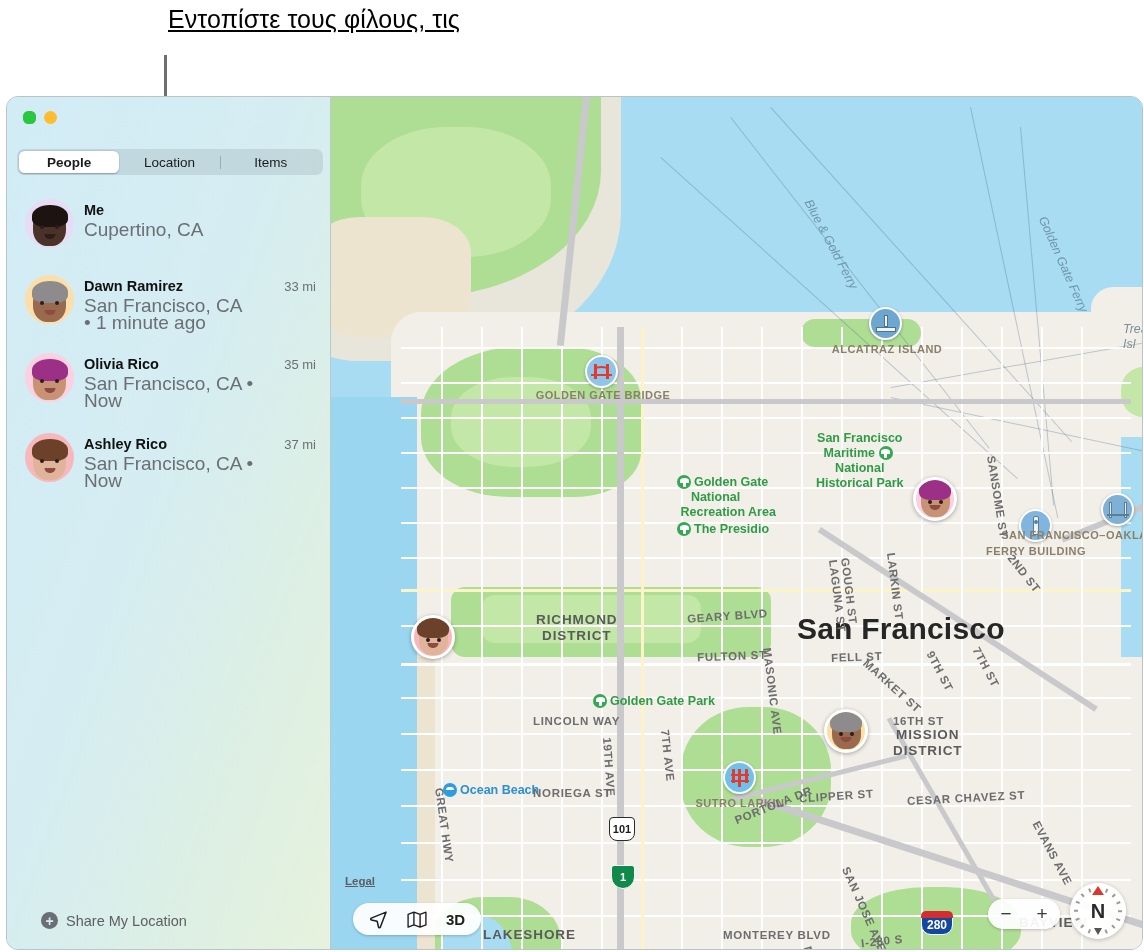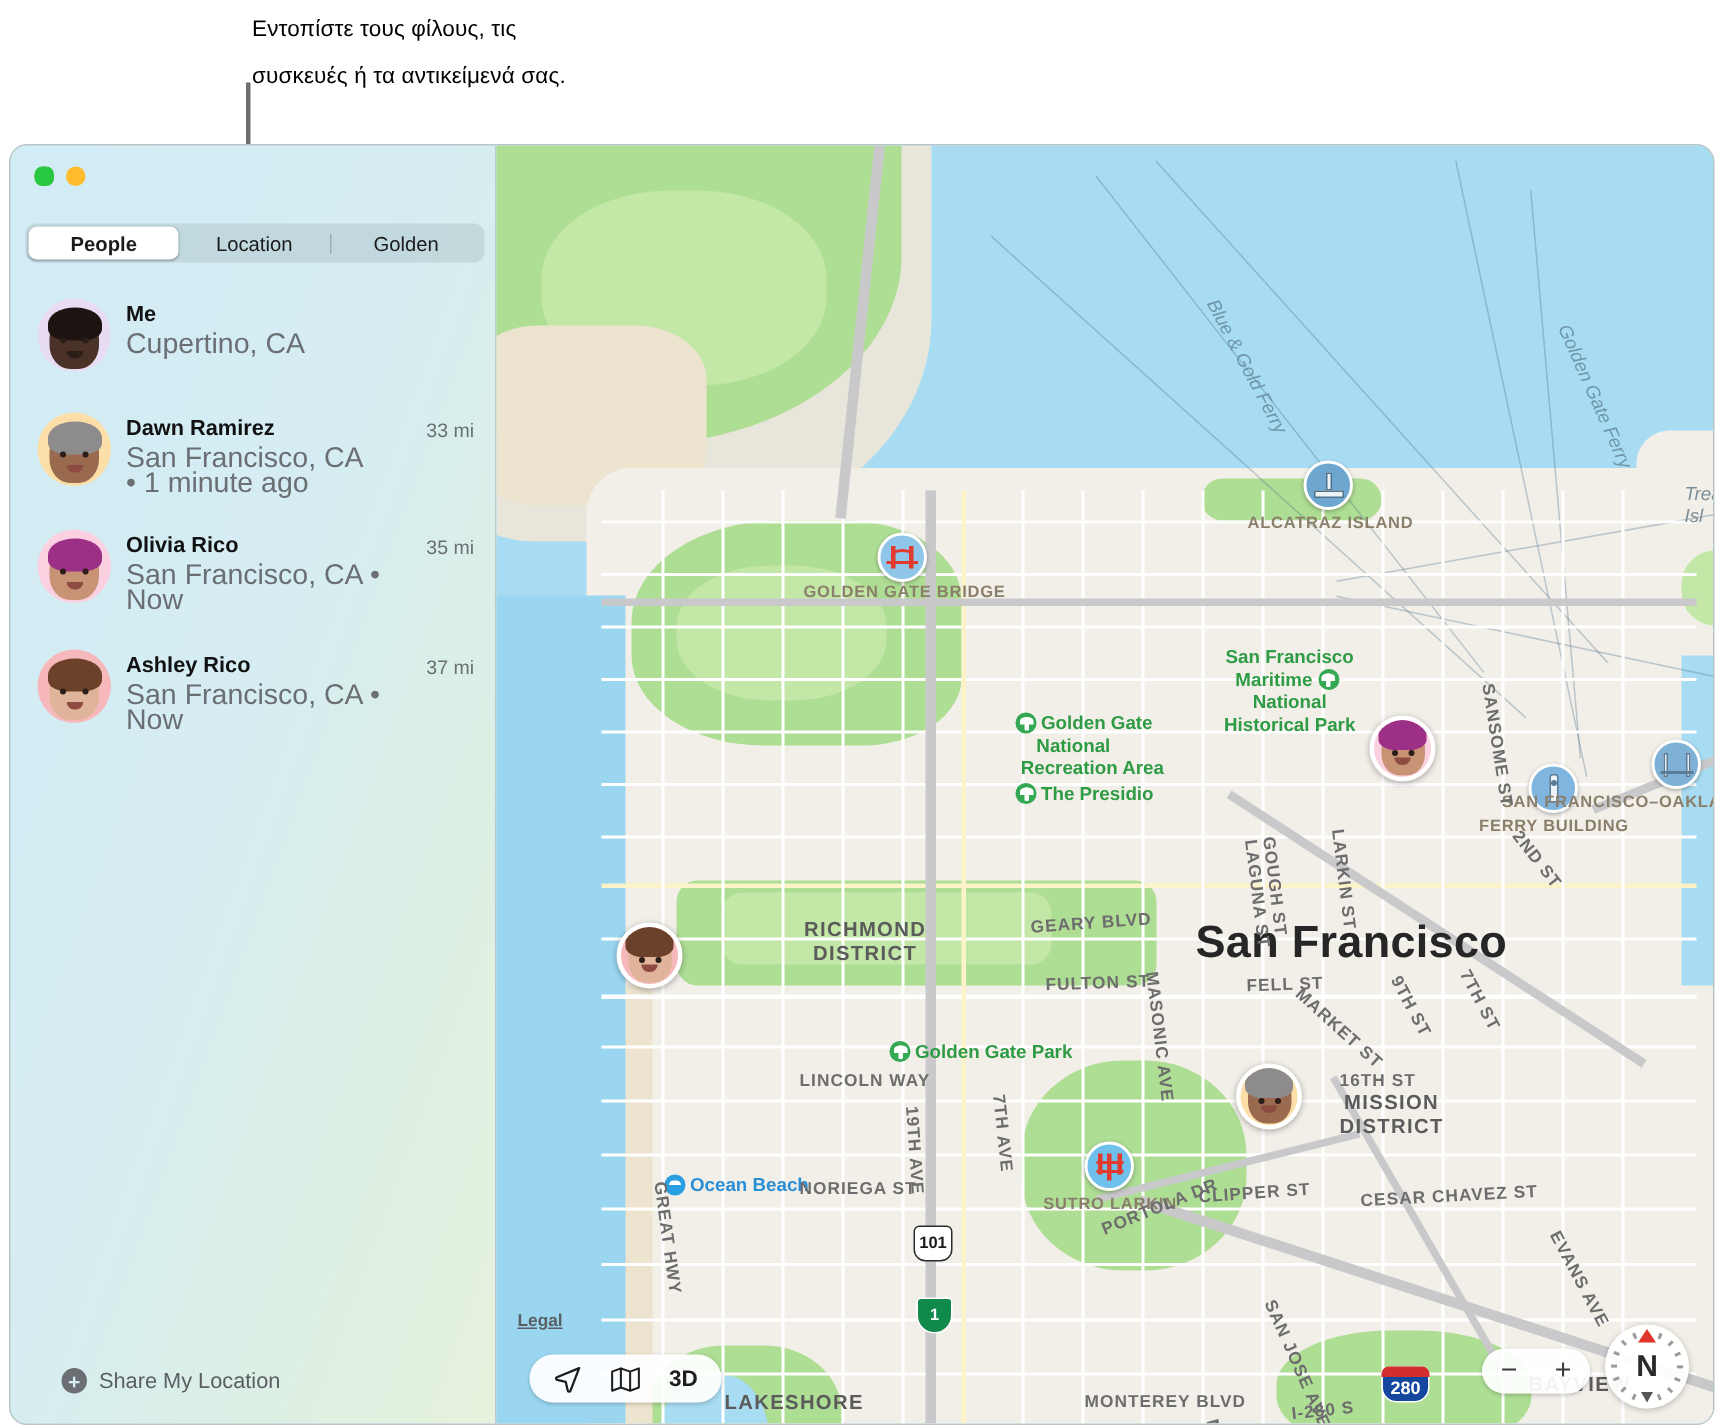--- a/index.html
+++ b/index.html
@@ -7,21 +7,21 @@
     width: 1144px; height: 952px;
     background: #ffffff;
     font-family: "Liberation Sans", sans-serif;
     overflow: hidden;
   }
   #root { position: relative; width: 1144px; height: 952px; }
 
   
   .callout-text {
     position: absolute; left: 168px; top: 4px; width: 430px;
-    font-size: 15px; line-height: 31px; color: #000; letter-spacing: .1px;
+    font-size: 25px; line-height: 31px; color: #000; letter-spacing: .1px; text-decoration: underline;
   }
   .bracket-stem {
     position: absolute; left: 164px; top: 55px; width: 3px; height: 91px;
     background: #6f6f6f;
   }
   .bracket-bar {
     position: absolute; left: 108px; top: 144px; width: 152px; height: 3px;
     background: #6f6f6f;
   }
   .bracket-tick-l {
@@ -271,42 +271,41 @@
     background: #9a9a9a; transform-origin: 0 0;
   }
 </style>
 </head>
 <body>
 
 <div id="root">
 
   <div class="callout-text">
     <div>Εντοπίστε τους φίλους, τις</div>
-    <div>συσκευές ή τα αντικείμενά σας.</div>
   </div>
   <div class="bracket-stem"></div>
   <div class="bracket-bar"></div>
   <div class="bracket-tick-l"></div>
   <div class="bracket-tick-r"></div>
 
   <div class="window">
 
     <div class="sidebar">
 
       <div class="traffic">
         <div class="tl red"></div>
         <div class="tl yellow"></div>
         <div class="tl green"></div>
       </div>
 
       <div class="segmented">
         <div class="seg active">People</div>
         <div class="seg">Location</div>
         <div class="seg-div"></div>
-        <div class="seg">Golden</div>
+        <div class="seg">Items</div>
       </div>
 
       <div class="people">
 
         <div class="person" style="margin-top:6px;">
           <div class="avatar" style="background:#e7dcf4;">
             <div class="av-face" style="background:#4a3229;">
               <div class="av-hair" style="background:#1d1411;"></div>
               <div class="av-eye l"></div>
                 <div class="av-eye r"></div>

